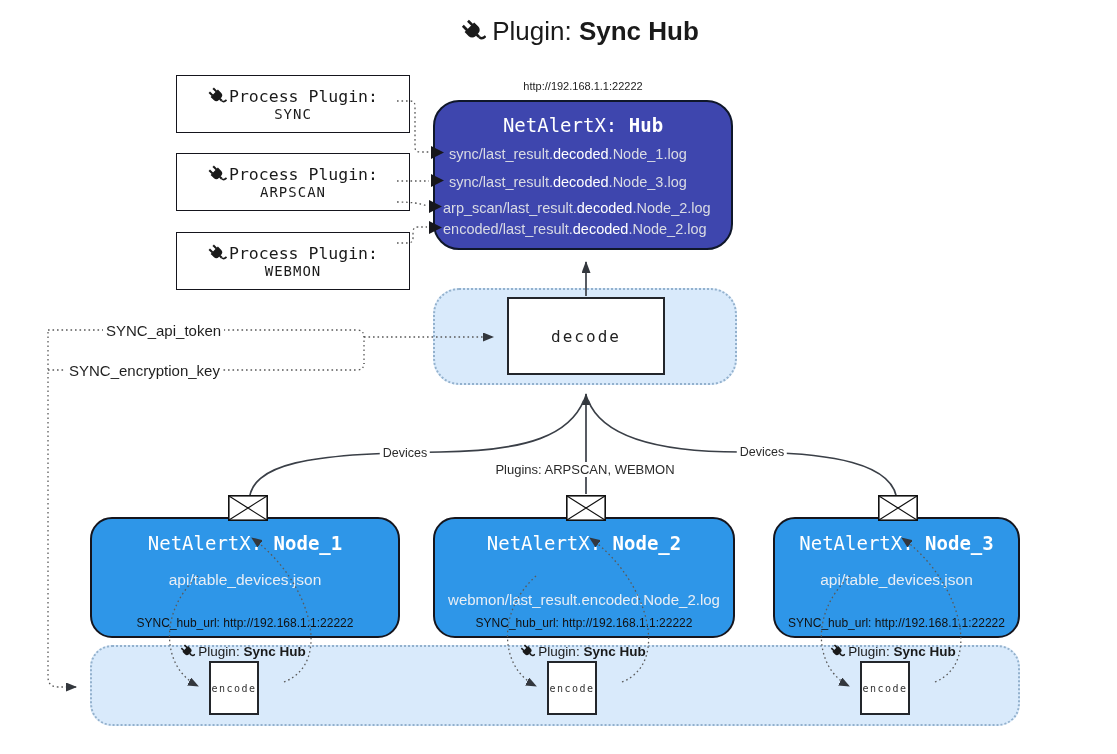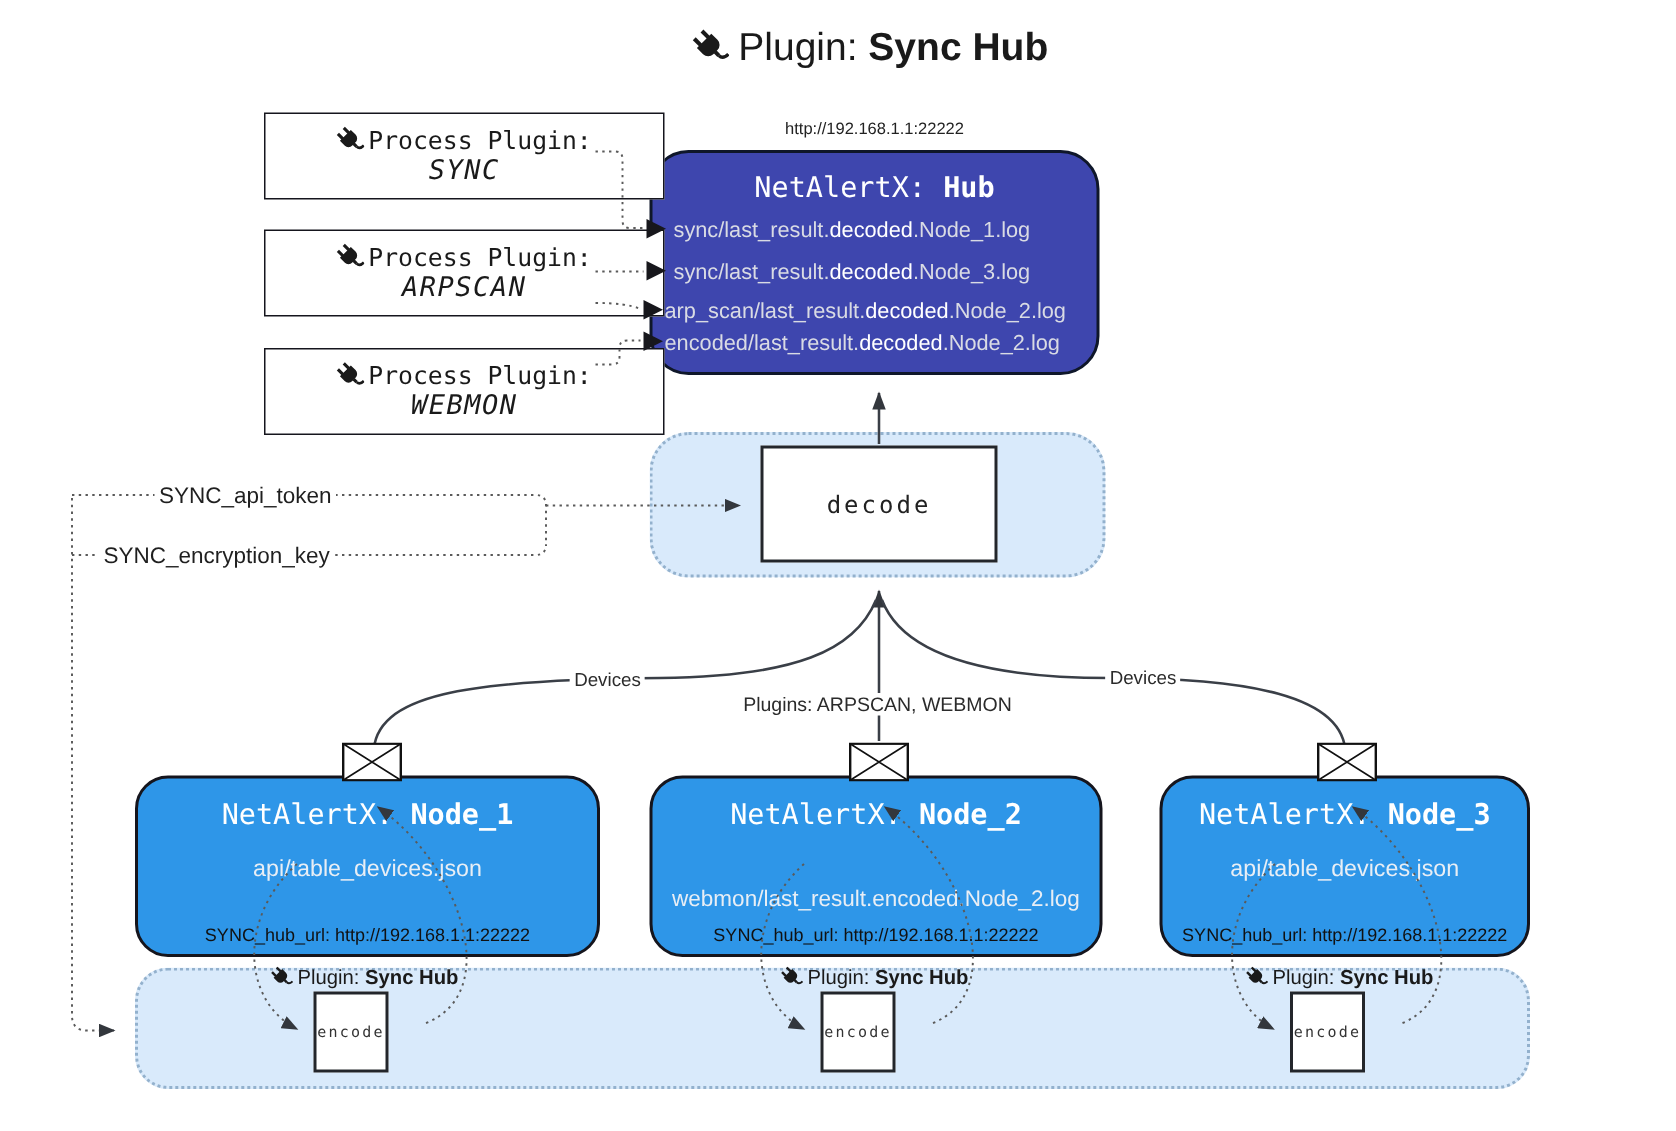--- a/index.html
+++ b/index.html
@@ -15,24 +15,24 @@
 
   
   .hub-url{top:80px;left:583px;transform:translateX(-50%);font-size:11px;color:#222;}
   .hub-box{top:100px;left:433px;width:300px;height:150px;background:#3e46ae;border:2px solid #0f172a;
            border-radius:26px;box-sizing:border-box;z-index:2;}
   .hub-title{position:absolute;top:12px;left:0;right:0;text-align:center;color:#fff;font-size:19px;}
   .hub-line{position:absolute;left:14px;right:4px;color:#d9dbe4;font-size:14.5px;white-space:nowrap;}
   .hub-line b{color:#fff;font-weight:400;text-align:right;}
 
   
-  .pp-box{left:176px;width:267px;height:58px;background:#fff;border:1.6px solid #15151d;box-sizing:border-box;
+  .pp-box{left:176px;width:234px;height:58px;background:#fff;border:1.6px solid #15151d;box-sizing:border-box;
           display:flex;flex-direction:column;justify-content:center;align-items:center;z-index:2;}
   .pp-line1{display:flex;align-items:center;gap:2px;font-size:16.5px;}
-  .pp-name{font-size:18px;letter-spacing:1px;font-style:italic;}
+  .pp-name{font-size:14px;letter-spacing:1px;}
 
   
   .panel{background:#d9eafb;border:2px dotted #93b1cd;box-sizing:border-box;z-index:1;}
   .decode-panel{top:288px;left:433px;width:304px;height:97px;border-radius:26px;}
   .proc-box{background:#fff;border:2px solid #23262b;box-sizing:border-box;display:flex;align-items:center;
             justify-content:center;z-index:6;}
   .decode-box{top:297px;left:507px;width:158px;height:78px;font-size:16px;letter-spacing:2px;color:#222;}
 
   
   .cfg-label{font-size:15px;color:#1f1f1f;background:#fff;padding:0 3px;z-index:6;white-space:nowrap;}

